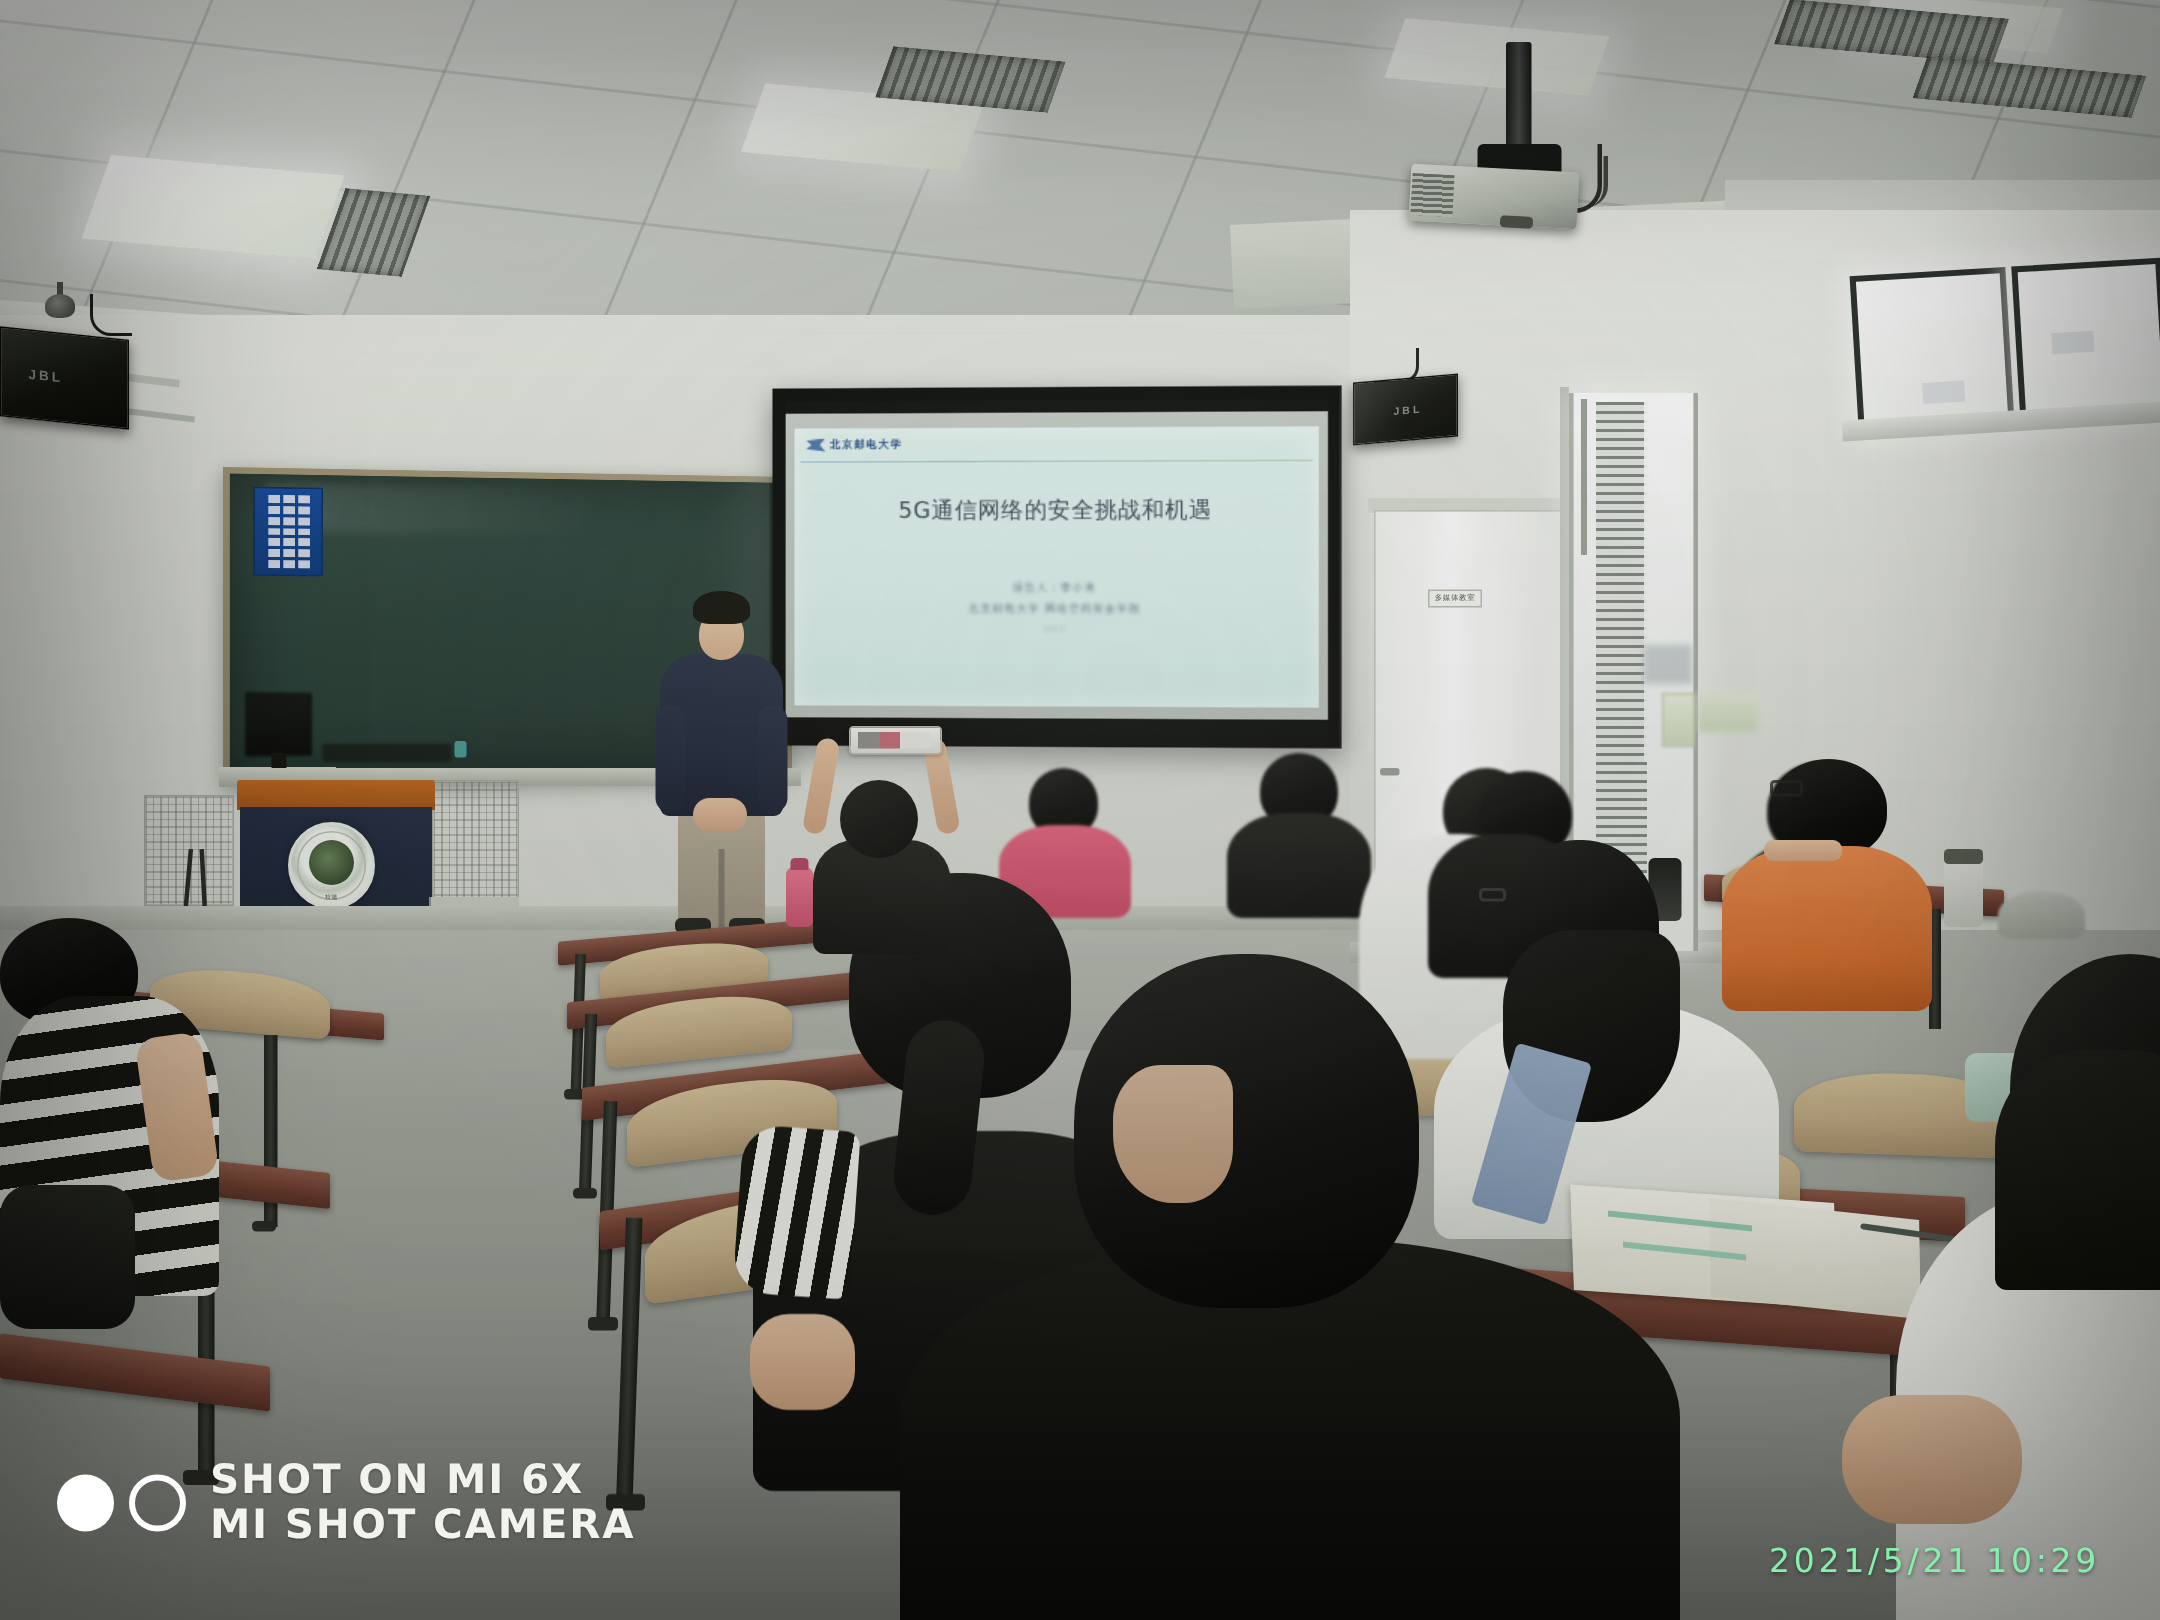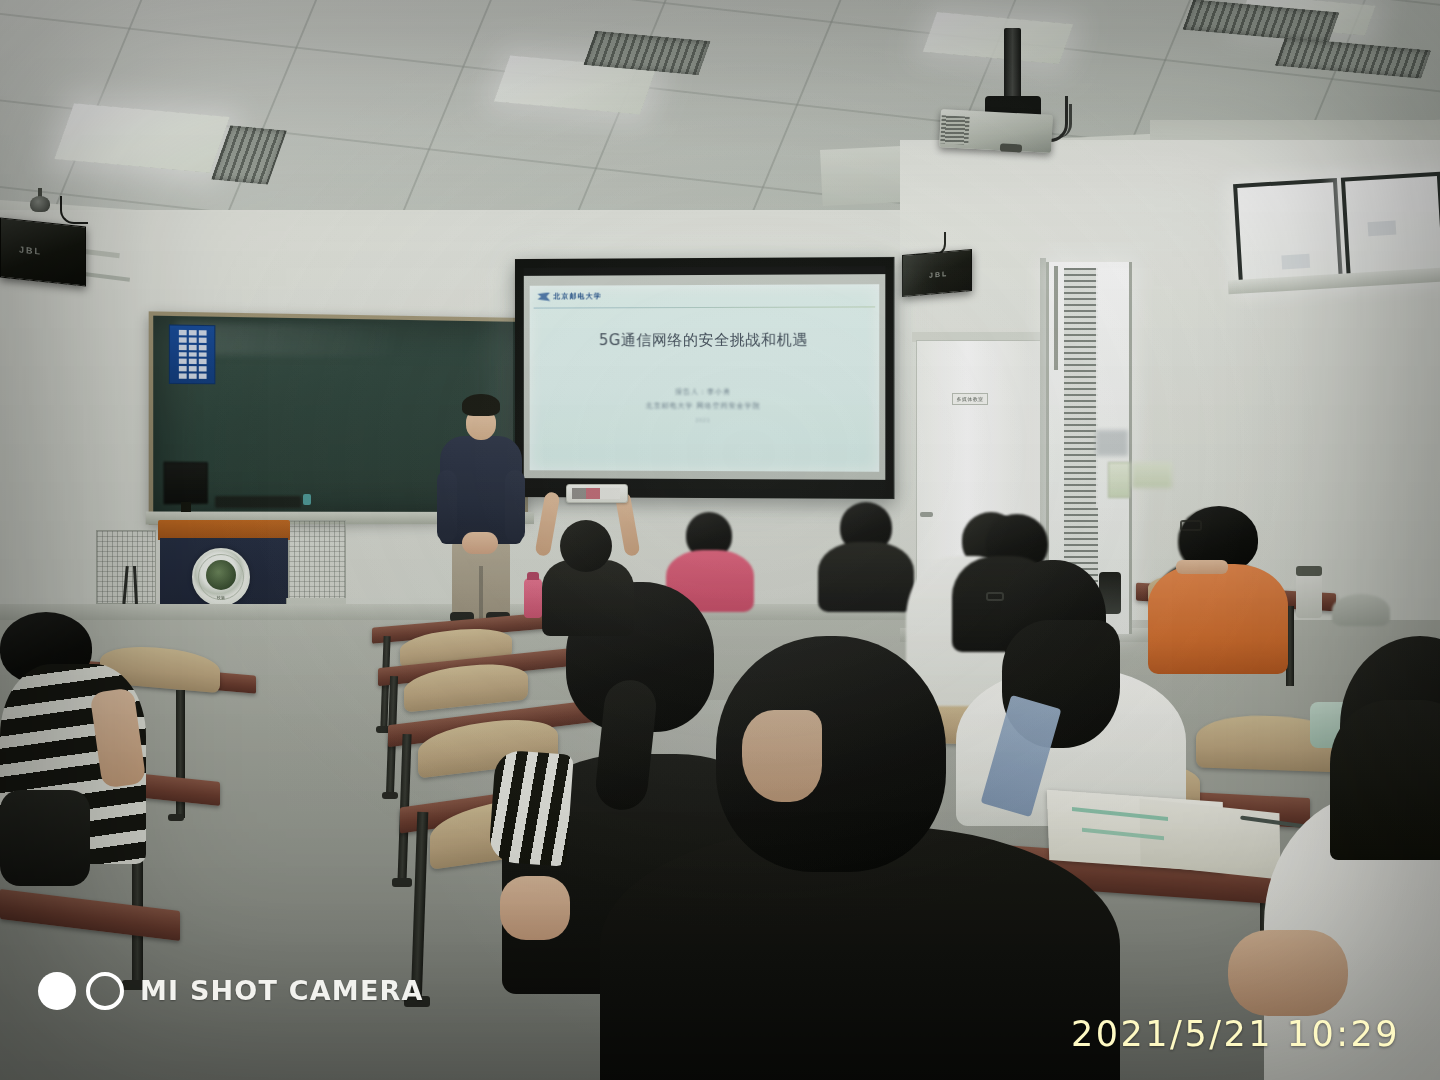--- a/index.html
+++ b/index.html
@@ -319,22 +319,22 @@
 
   
   .wm-left { position:absolute; left:38px; top:972px; display:flex; align-items:center; gap:16px; }
   .wm-dots { display:flex; align-items:center; gap:10px; }
   .wm-dot-filled { width:38px; height:38px; border-radius:50%; background:#ffffff; }
   .wm-dot-hollow { width:38px; height:38px; border-radius:50%;
     border:4px solid #ffffff; background:transparent; }
   .wm-text { color:#f2f2ee; font-size:27px; line-height:1.12; font-weight:bold;
     letter-spacing:1.2px; font-family:"DejaVu Sans", sans-serif;
     text-shadow:0 1px 2px rgba(0,0,0,.35); }
-  .wm-time { position:absolute; right:40px; bottom:26px; color:#fef9c3;
-    font-size:35px; letter-spacing:2.5px; font-family:"DejaVu Sans", sans-serif;
+  .wm-time { position:absolute; right:40px; bottom:26px; color:#86efac;
+    font-size:22px; letter-spacing:2.5px; font-family:"DejaVu Sans", sans-serif;
     text-shadow:0 1px 3px rgba(0,0,0,.45); }
 
   
   .grade { position:absolute; inset:0; pointer-events:none;
     background:
       radial-gradient(ellipse at 52% 42%, rgba(255,255,255,.07) 0%, rgba(0,0,0,0) 55%),
       linear-gradient(to bottom, rgba(20,25,20,.05), rgba(0,0,0,.16));
   }
   .vignette { position:absolute; inset:0; pointer-events:none;
     box-shadow:inset 0 0 190px 58px rgba(0,0,0,.34); }
@@ -742,18 +742,19 @@
 
   <div class="grade"></div>
   <div class="vignette"></div>
 
   <div class="wm-left">
     <div class="wm-dots">
       <span class="wm-dot-filled"></span>
       <span class="wm-dot-hollow"></span>
     </div>
     <div class="wm-text">
+      <div>SHOT ON MI 6X</div>
       <div>MI SHOT CAMERA</div>
     </div>
   </div>
   <div class="wm-time">2021/5/21  10:29</div>
 
 </div>
 
 </body></html>

